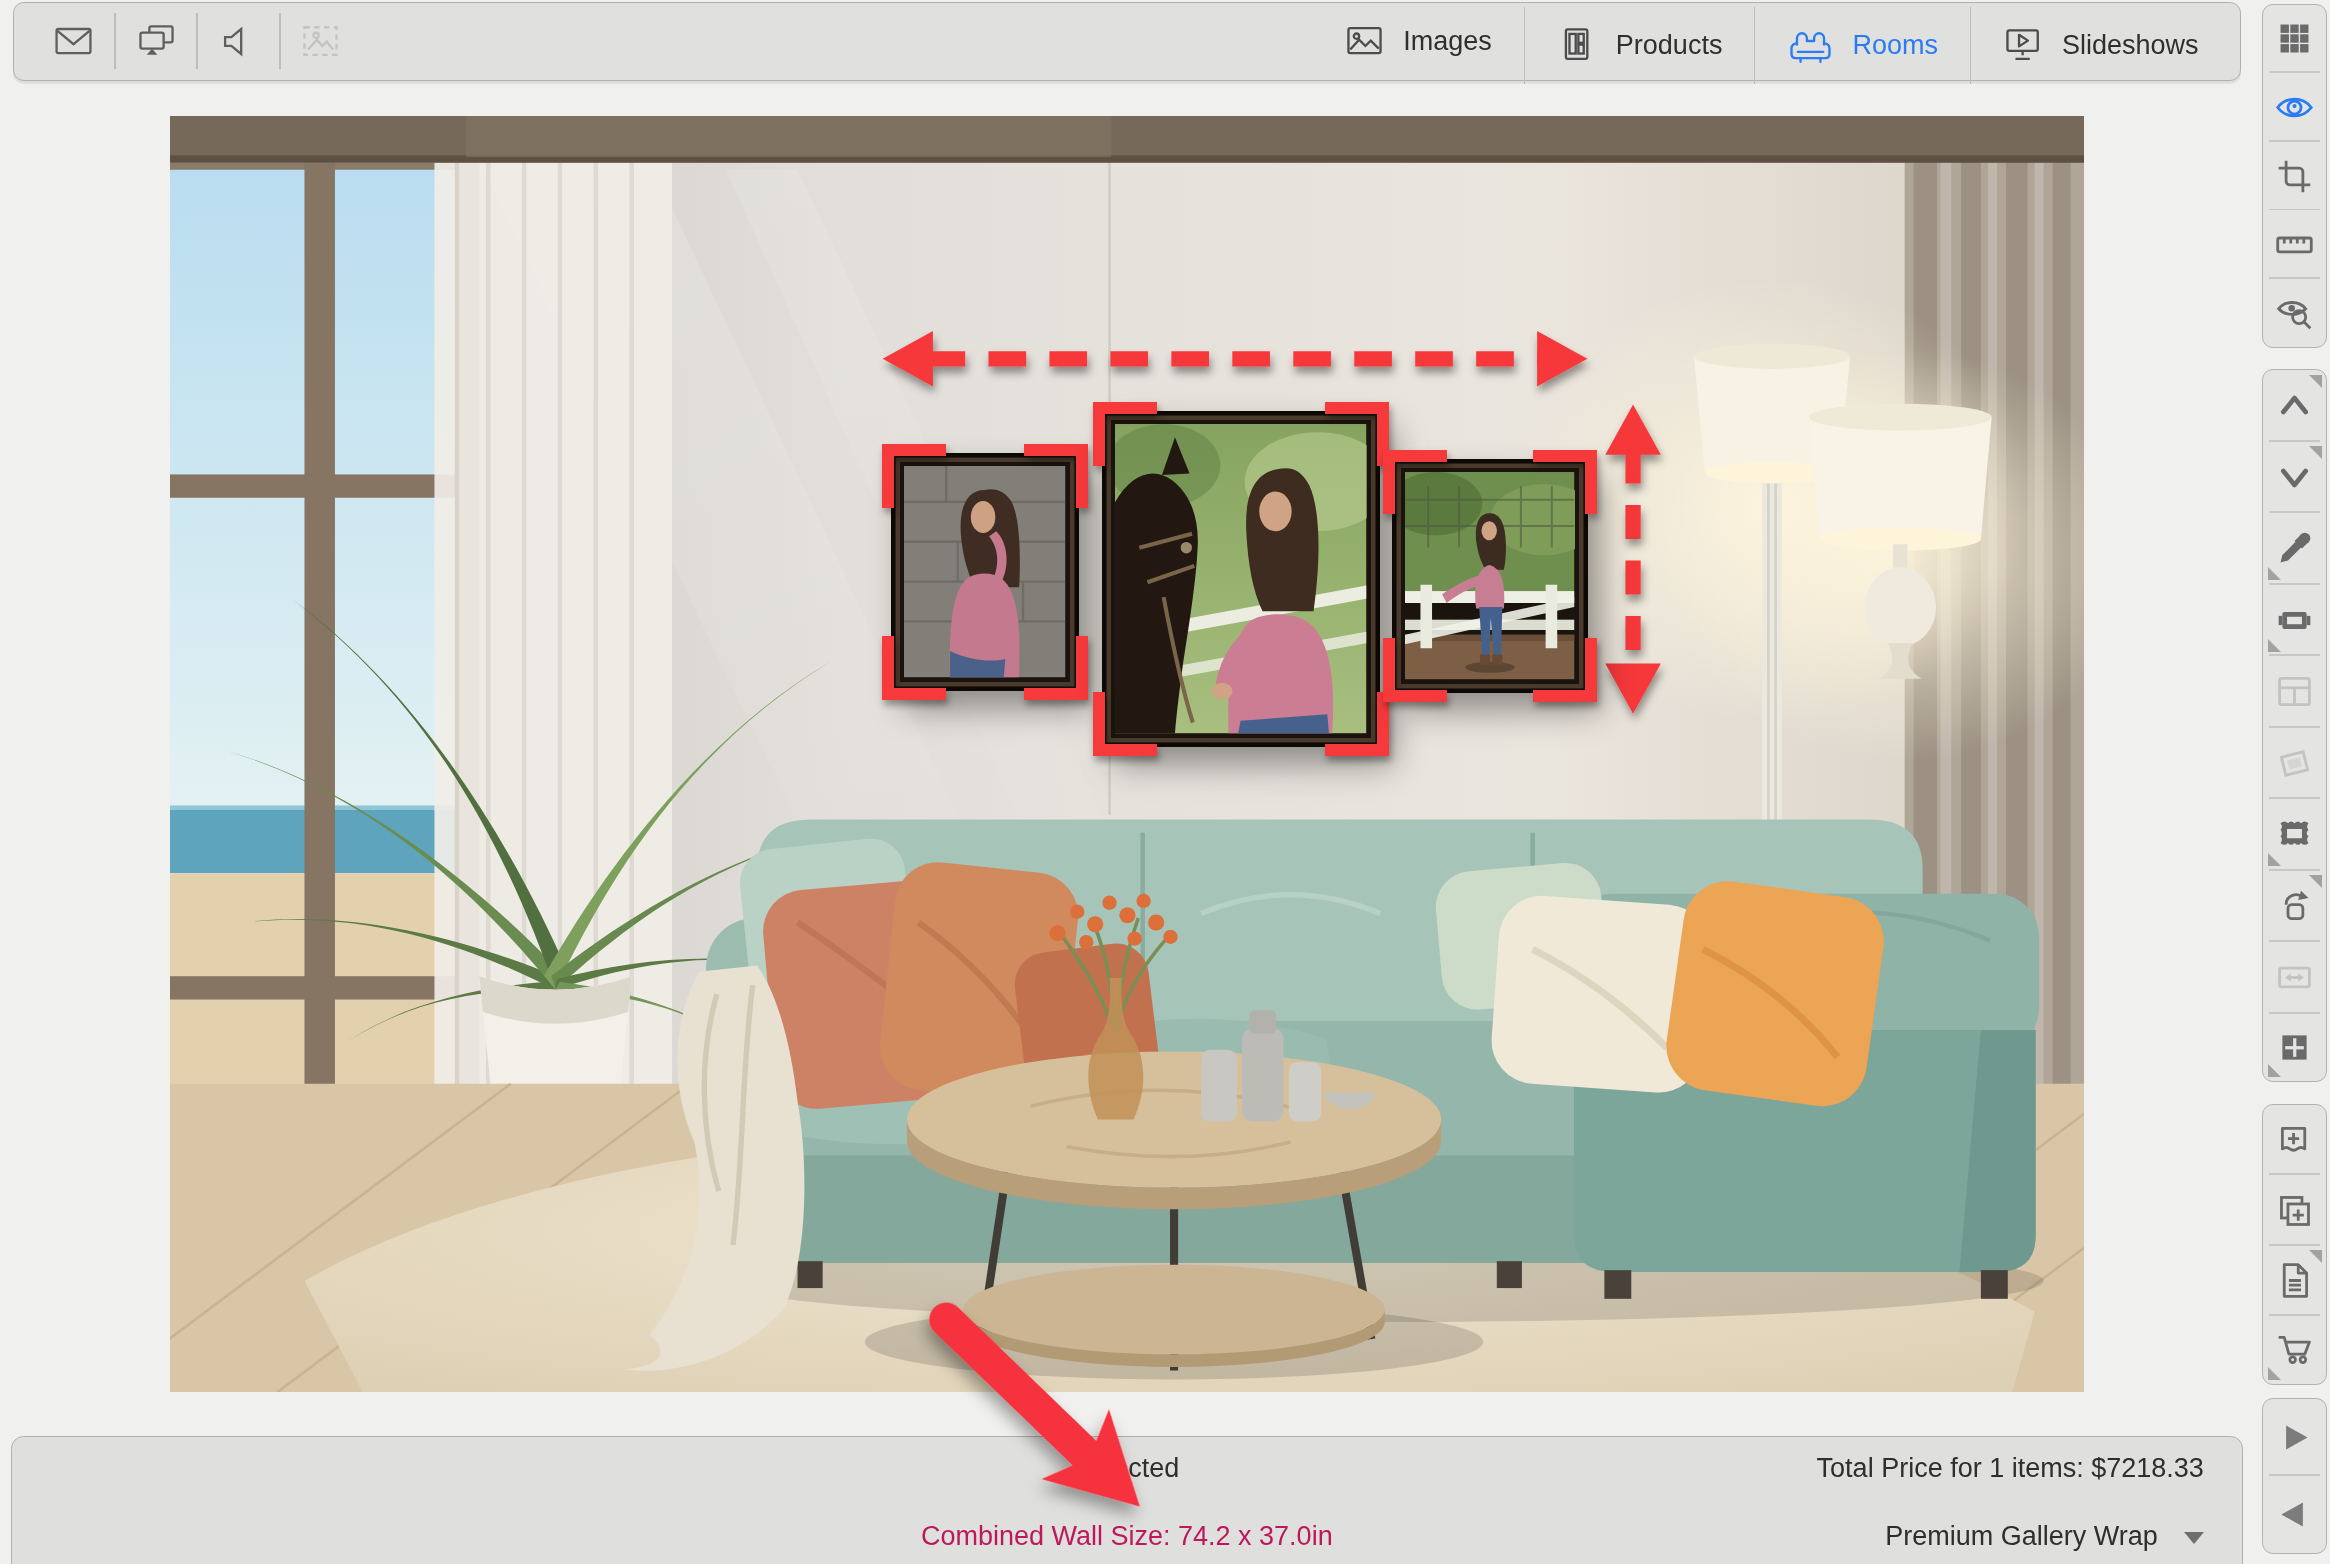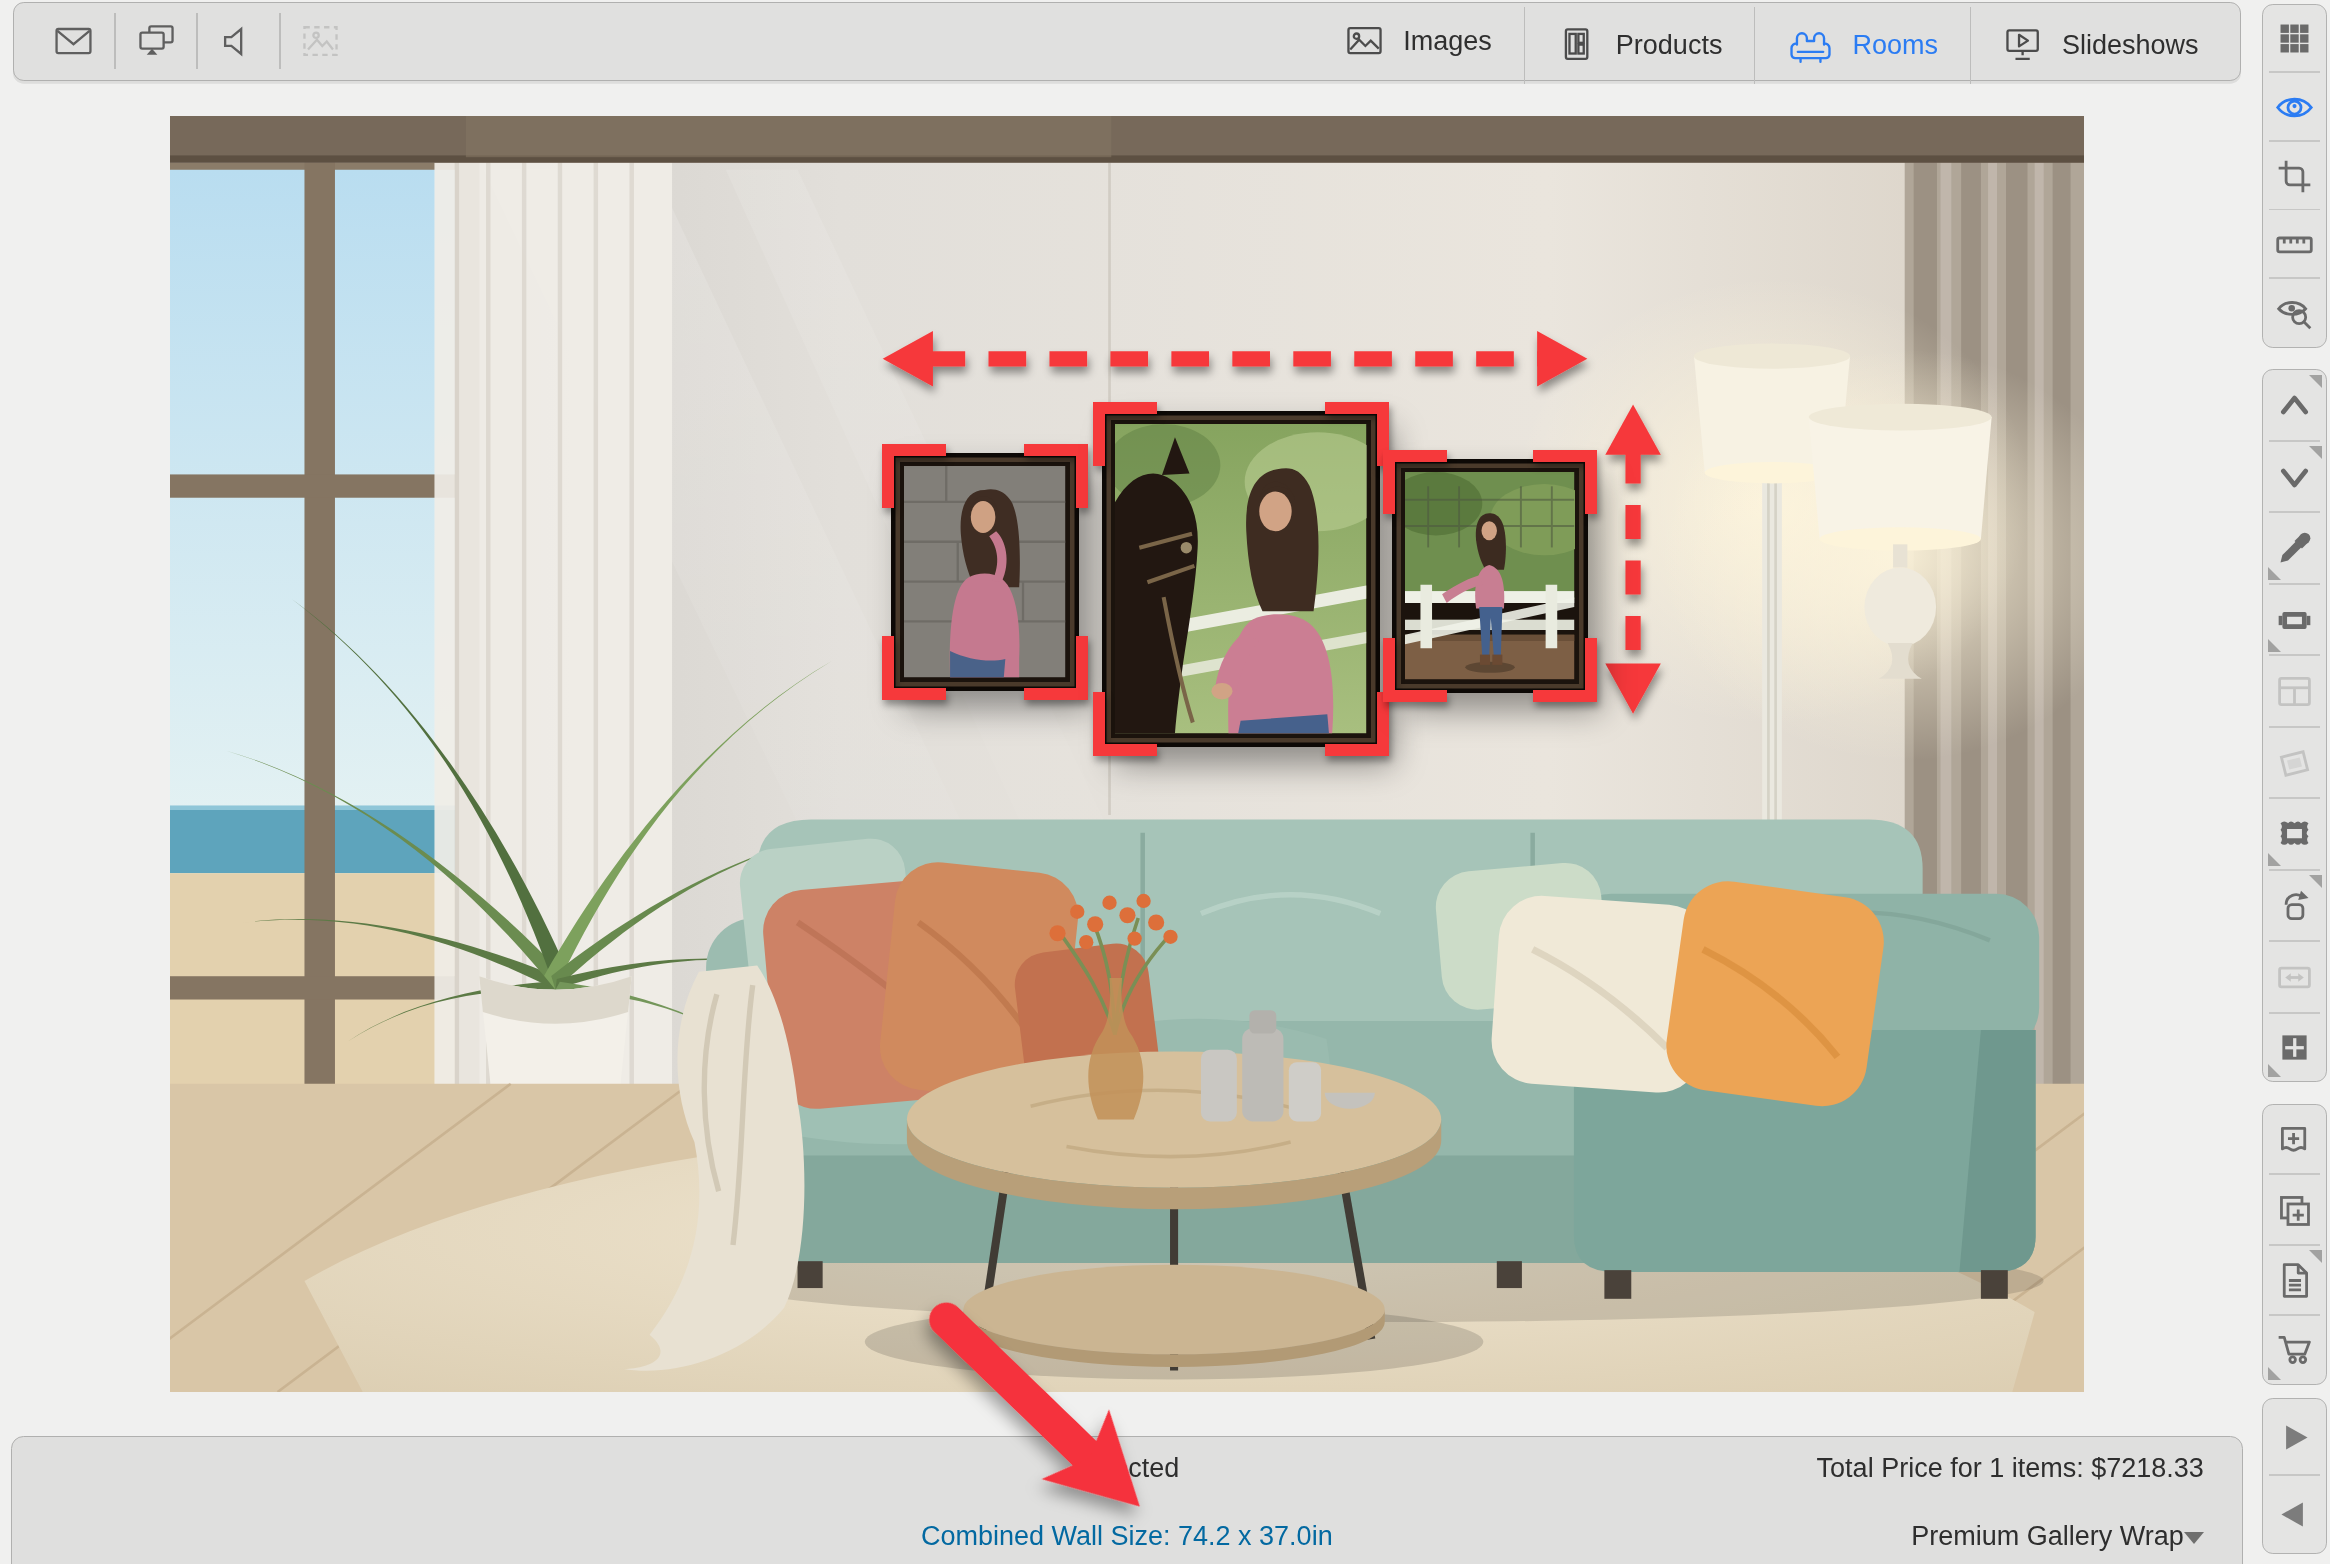--- a/index.html
+++ b/index.html
@@ -26,23 +26,23 @@
               border-radius:10.8px;box-sizing:border-box;display:flex;flex-direction:column;}
   .side-item{position:relative;display:flex;align-items:center;justify-content:center;}
   .side-item:not(:last-child)::after{content:"";position:absolute;left:6.3px;right:6.3px;bottom:0;height:1.8px;background:#c7c7c6;}
   .menu-tr{position:absolute;top:4.5px;right:4.5px;width:0;height:0;border-left:13.4px solid transparent;border-top:13.4px solid #a2a2a1;}
   .menu-bl{position:absolute;bottom:4.5px;left:4.5px;width:0;height:0;border-right:13.4px solid transparent;border-bottom:13.4px solid #a2a2a1;}
 
   
   .status-bar{position:absolute;left:10.8px;top:1436px;width:2232px;height:143px;background:#dfdfde;
               border:1.8px solid #b0b0af;border-radius:12.5px;box-sizing:border-box;}
   .sb-line1{position:absolute;top:16px;left:0;width:100%;text-align:center;font-size:27px;color:#2e2e2e;}
-  .sb-line2{position:absolute;top:84px;left:0;width:100%;text-align:center;font-size:27px;color:#0369a1;}
+  .sb-line2{position:absolute;top:84px;left:0;width:100%;text-align:center;font-size:27px;color:#be185d;}
   .sb-price{position:absolute;top:16px;right:38px;font-size:27px;color:#2e2e2e;}
-  .sb-product{position:absolute;top:84px;right:38px;font-size:27px;color:#2e2e2e;display:flex;align-items:center;gap:0;}
+  .sb-product{position:absolute;top:84px;right:38px;font-size:27px;color:#2e2e2e;display:flex;align-items:center;gap:26px;}
   .caret-down{width:0;height:0;border-left:10px solid transparent;border-right:10px solid transparent;border-top:12.5px solid #6f6f6e;margin-top:3.6px;}
 
   
   .room{position:absolute;left:170px;top:116px;width:1914px;height:1276px;overflow:hidden;background:#ddd9d3;}
   .room > svg.scene{position:absolute;left:0;top:0;width:100%;height:100%;}
 
   .frame{position:absolute;background:#1b130d;padding:13.4px;box-sizing:border-box;
          box-shadow:inset 0 0 0 4.5px #0d0906, inset 0 0 0 9px #4a3a2b, 12.5px 18px 30.5px rgba(0,0,0,.38);}
   .frame svg{display:block;width:100%;height:100%;}
   .ck{position:absolute;width:52px;height:52px;border:0 solid #f6393b;filter:drop-shadow(2.7px 5.4px 3.6px rgba(0,0,0,.35));}

